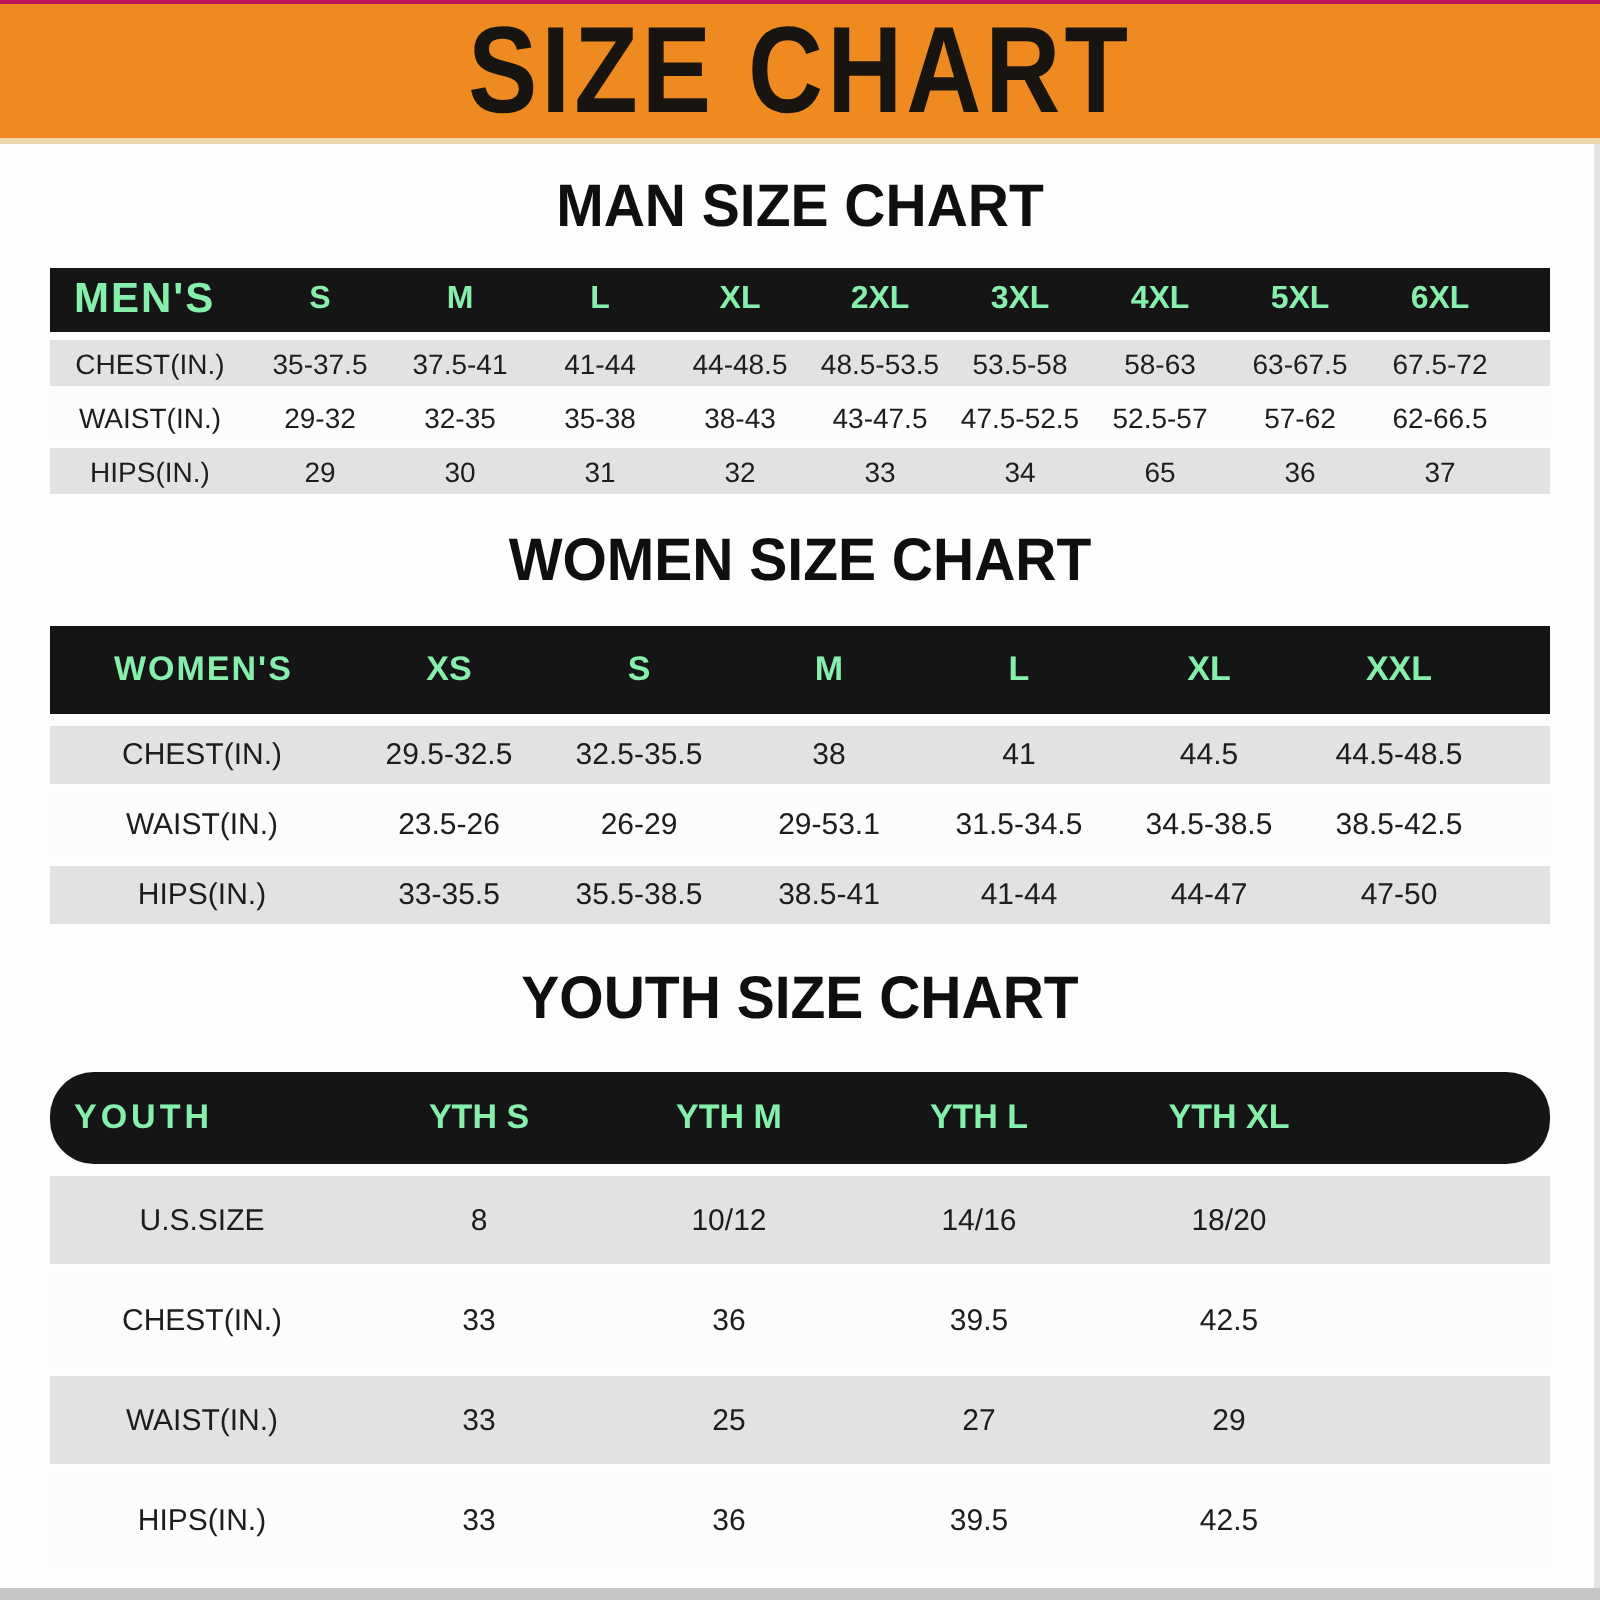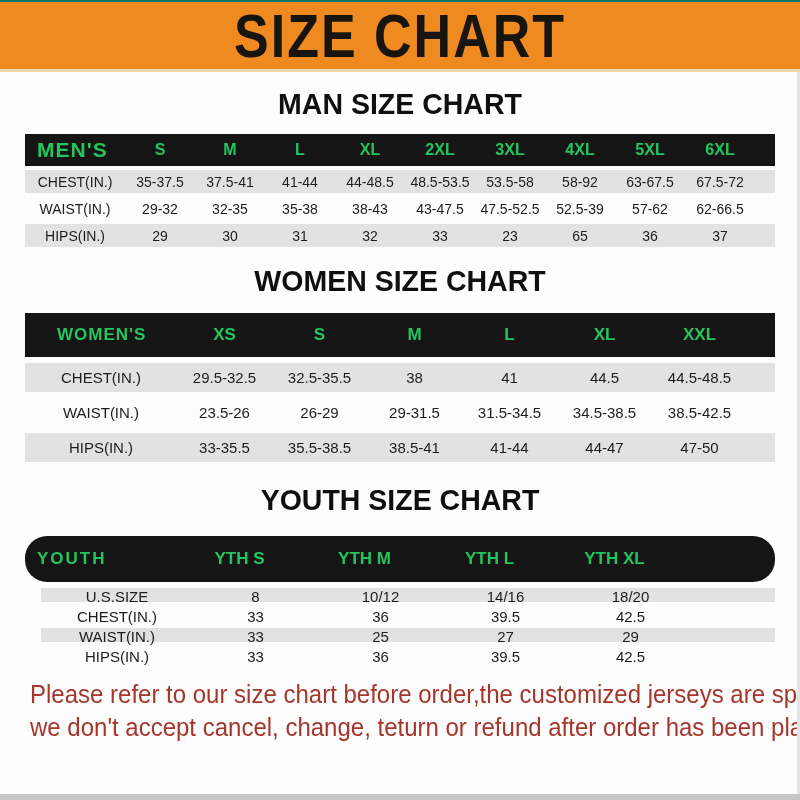--- a/index.html
+++ b/index.html
@@ -16,21 +16,21 @@
     overflow: hidden;
   }
 
   
   .banner {
     height: 72px;
     background: var(--c-accent, #ee8a1f);
     display: flex;
     align-items: center;
     justify-content: center;
-    border-top: 2px solid #0f766e;
+    border-top: 2px solid #be185d;
     border-bottom: 3px solid #ecd9ae;
   }
   .banner-title {
     font-size: 52px;
     font-weight: bold;
     color: #181410;
     letter-spacing: 2px;
     transform: scaleY(1.18);
     white-space: nowrap;
   }
@@ -62,21 +62,21 @@
   }
   .row-gray  { background: var(--c-rowalt, #e2e2e2); }
   .row-white { background: var(--c-rowplain, #fcfcfc); }
   .t-cell {
     text-align: center;
     font-size: 14px;
     color: #1d1d1d;
     white-space: nowrap;
     overflow: visible;
   }
-  .t-head .t-cell { font-weight: bold; font-size: 16px; color: #22c55e; }
+  .t-head .t-cell { font-weight: bold; font-size: 16px; color: #86efac; }
   .t-head .t-label {
     text-align: left;
     padding-left: 12px;
     font-size: 21px;
     letter-spacing: 1px;
   }
   .t-rowlabel { font-size: 14px; }
 
   .men   { --cols: 100px repeat(9, 70px) 1fr; }
   .men .t-head { height: 32px; }
@@ -86,21 +86,21 @@
   .women .t-head { height: 44px; }
   .women .t-head .t-label { font-size: 23px; padding-left: 32px; }
   .women .t-head .t-cell { font-size: 17px; }
   .women .t-body-row { height: 29px; margin-top: 6px; }
   .women .t-cell { font-size: 15px; }
 
   .youth { --cols: 152px repeat(4, 125px) 1fr; }
   .youth .t-head { height: 46px; border-radius: 22px; }
   .youth .t-head .t-label { font-size: 23px; letter-spacing: 2px; }
   .youth .t-head .t-cell { font-size: 17px; }
-  .youth .t-body-row { height: 14px; margin-top: 6px; margin-left: 16px; }
+  .youth .t-body-row { height: 44px; margin-top: 6px; }
   .youth .t-cell { font-size: 15px; }
 
   
   .footer-note {
     margin: 16px 0 0 30px;
     color: var(--c-note, #a5362c);
     font-size: 25px;
     line-height: 33px;
     transform: scaleX(0.96);
     transform-origin: left top;
@@ -145,44 +145,44 @@
           <div class="t-cell">6XL</div>
         </div>
         <div class="t-row t-body-row row-gray">
           <div class="t-cell t-rowlabel">CHEST(IN.)</div>
           <div class="t-cell">35-37.5</div>
           <div class="t-cell">37.5-41</div>
           <div class="t-cell">41-44</div>
           <div class="t-cell">44-48.5</div>
           <div class="t-cell">48.5-53.5</div>
           <div class="t-cell">53.5-58</div>
-          <div class="t-cell">58-92</div>
+          <div class="t-cell">58-63</div>
           <div class="t-cell">63-67.5</div>
           <div class="t-cell">67.5-72</div>
         </div>
         <div class="t-row t-body-row row-white">
           <div class="t-cell t-rowlabel">WAIST(IN.)</div>
           <div class="t-cell">29-32</div>
           <div class="t-cell">32-35</div>
           <div class="t-cell">35-38</div>
           <div class="t-cell">38-43</div>
           <div class="t-cell">43-47.5</div>
           <div class="t-cell">47.5-52.5</div>
-          <div class="t-cell">52.5-39</div>
+          <div class="t-cell">52.5-57</div>
           <div class="t-cell">57-62</div>
           <div class="t-cell">62-66.5</div>
         </div>
         <div class="t-row t-body-row row-gray">
           <div class="t-cell t-rowlabel">HIPS(IN.)</div>
           <div class="t-cell">29</div>
           <div class="t-cell">30</div>
           <div class="t-cell">31</div>
           <div class="t-cell">32</div>
           <div class="t-cell">33</div>
-          <div class="t-cell">23</div>
+          <div class="t-cell">34</div>
           <div class="t-cell">65</div>
           <div class="t-cell">36</div>
           <div class="t-cell">37</div>
         </div>
       </div>
   </section>
 
   <section>
     <h2 class="section-heading heading-women">WOMEN SIZE CHART</h2>
     <div class="size-table women">
@@ -201,21 +201,21 @@
           <div class="t-cell">32.5-35.5</div>
           <div class="t-cell">38</div>
           <div class="t-cell">41</div>
           <div class="t-cell">44.5</div>
           <div class="t-cell">44.5-48.5</div>
         </div>
         <div class="t-row t-body-row row-white">
           <div class="t-cell t-rowlabel">WAIST(IN.)</div>
           <div class="t-cell">23.5-26</div>
           <div class="t-cell">26-29</div>
-          <div class="t-cell">29-31.5</div>
+          <div class="t-cell">29-53.1</div>
           <div class="t-cell">31.5-34.5</div>
           <div class="t-cell">34.5-38.5</div>
           <div class="t-cell">38.5-42.5</div>
         </div>
         <div class="t-row t-body-row row-gray">
           <div class="t-cell t-rowlabel">HIPS(IN.)</div>
           <div class="t-cell">33-35.5</div>
           <div class="t-cell">35.5-38.5</div>
           <div class="t-cell">38.5-41</div>
           <div class="t-cell">41-44</div>

